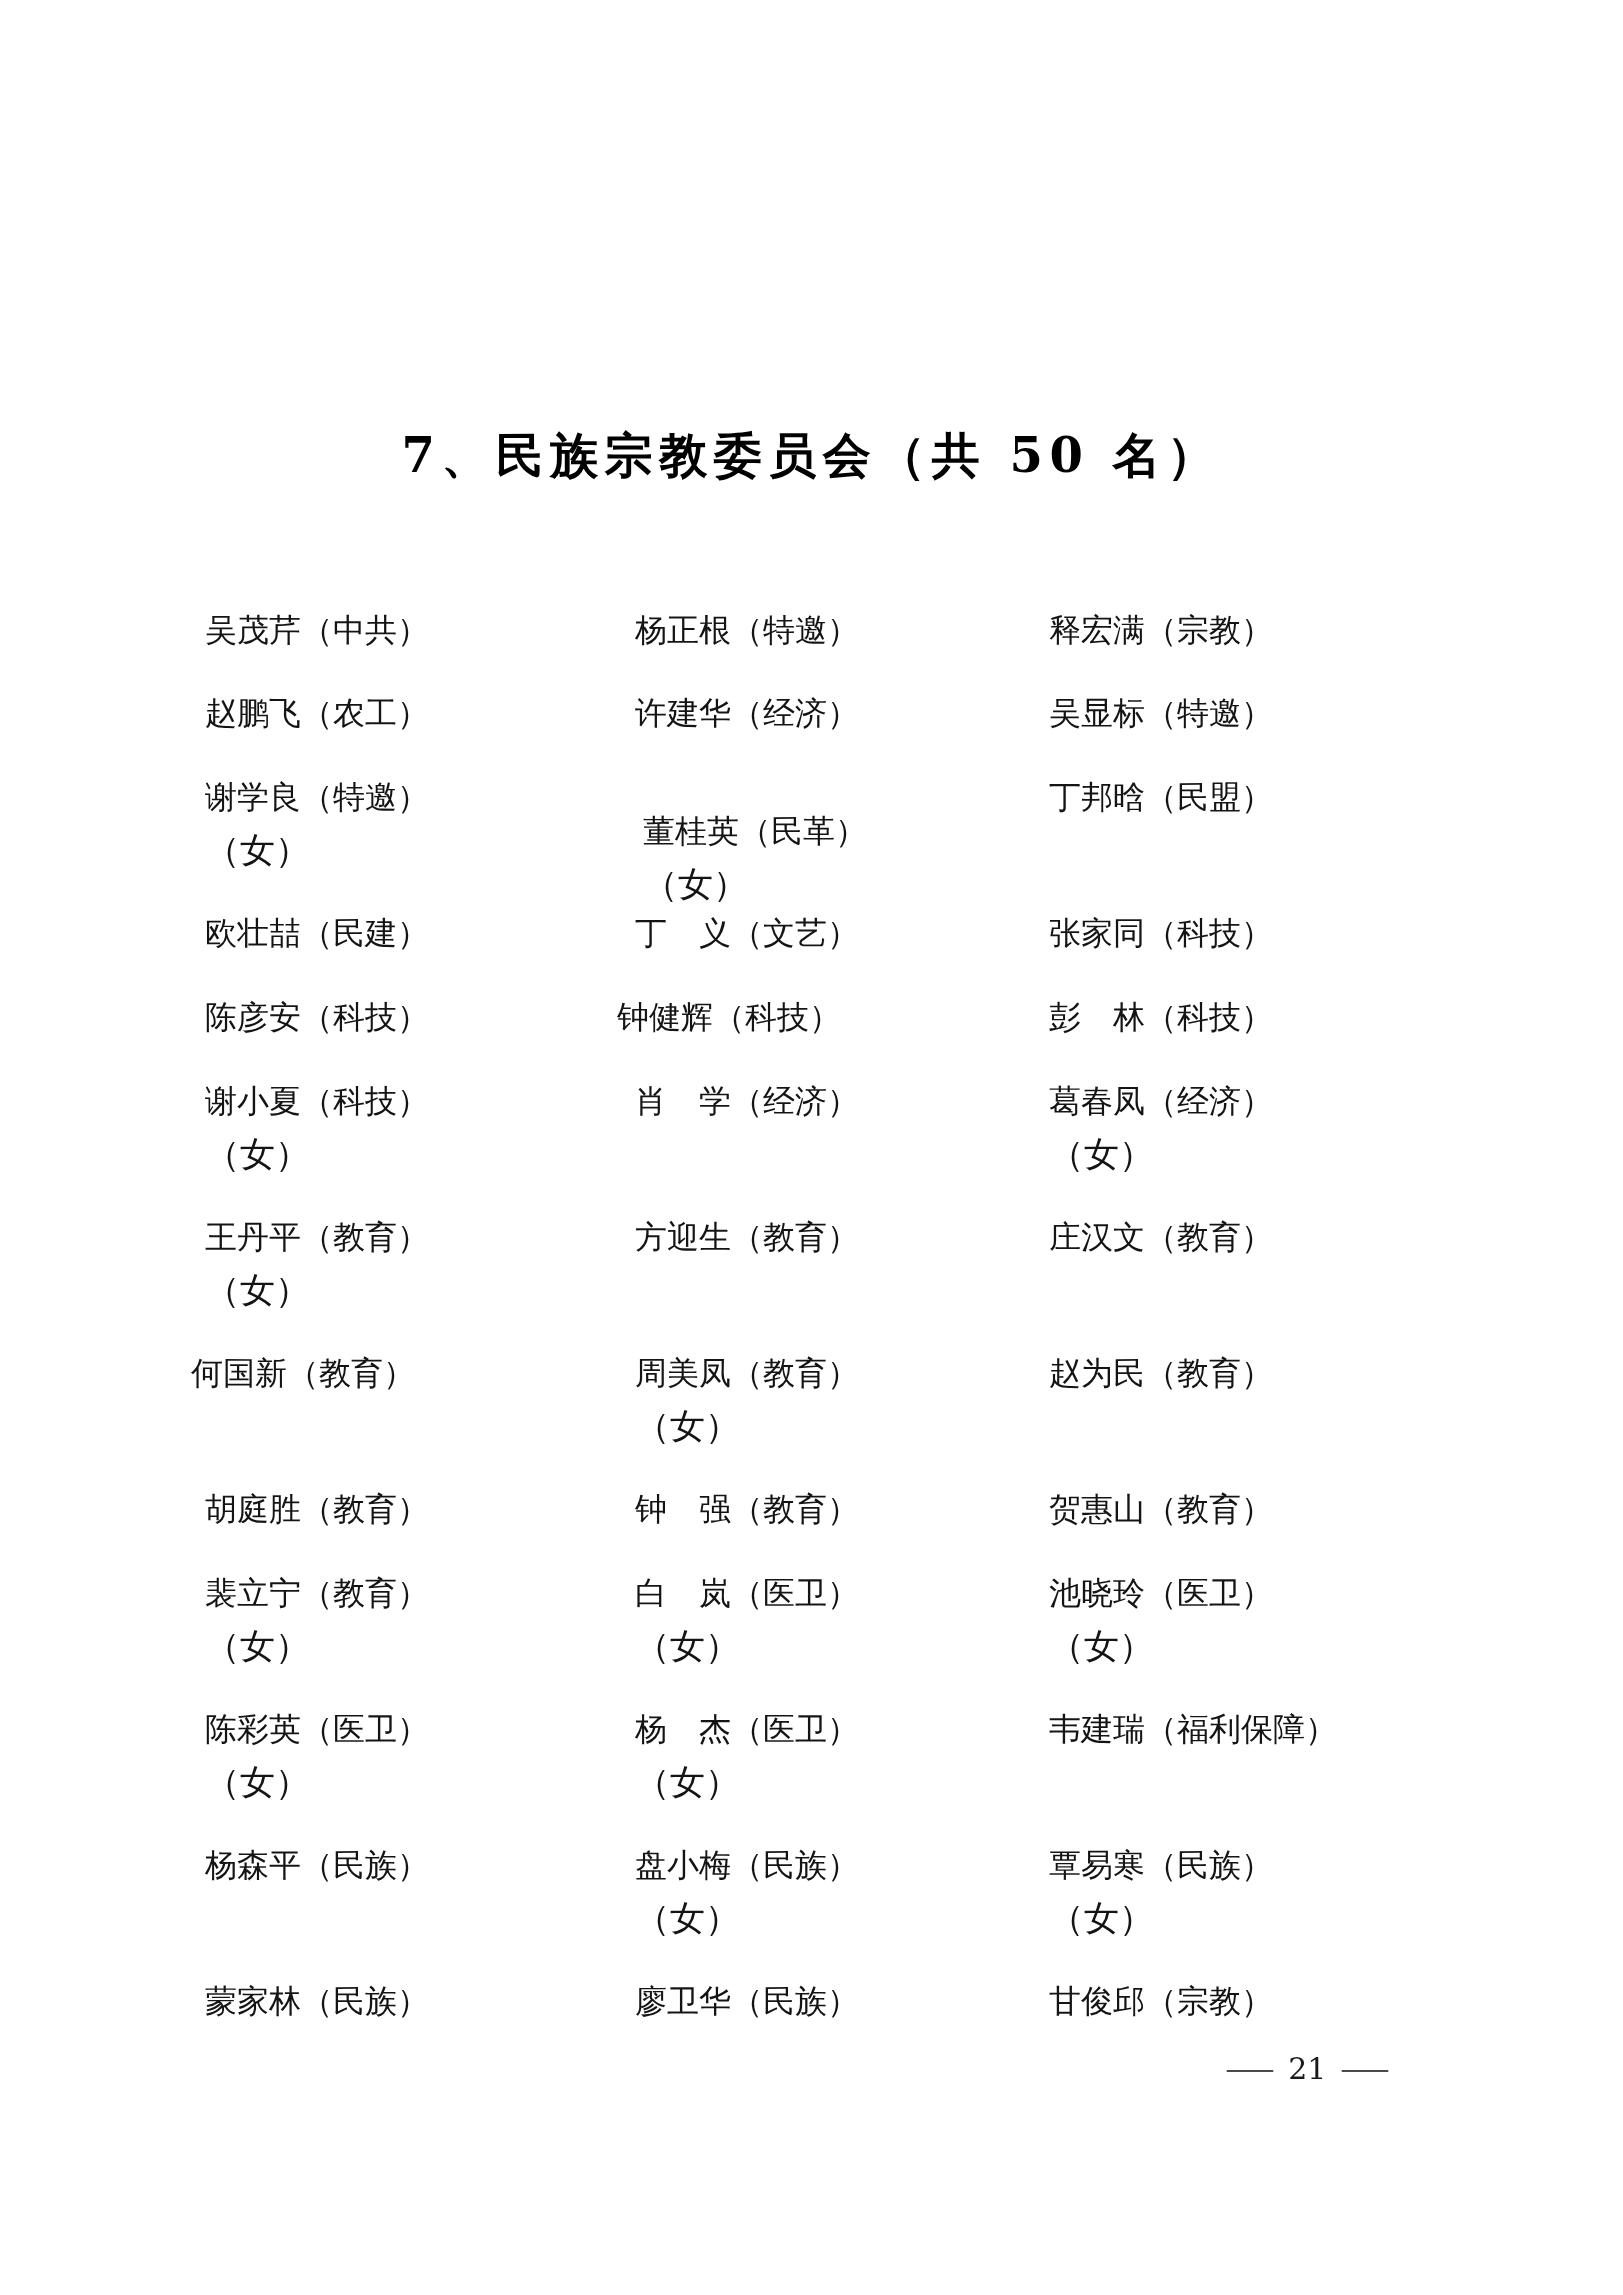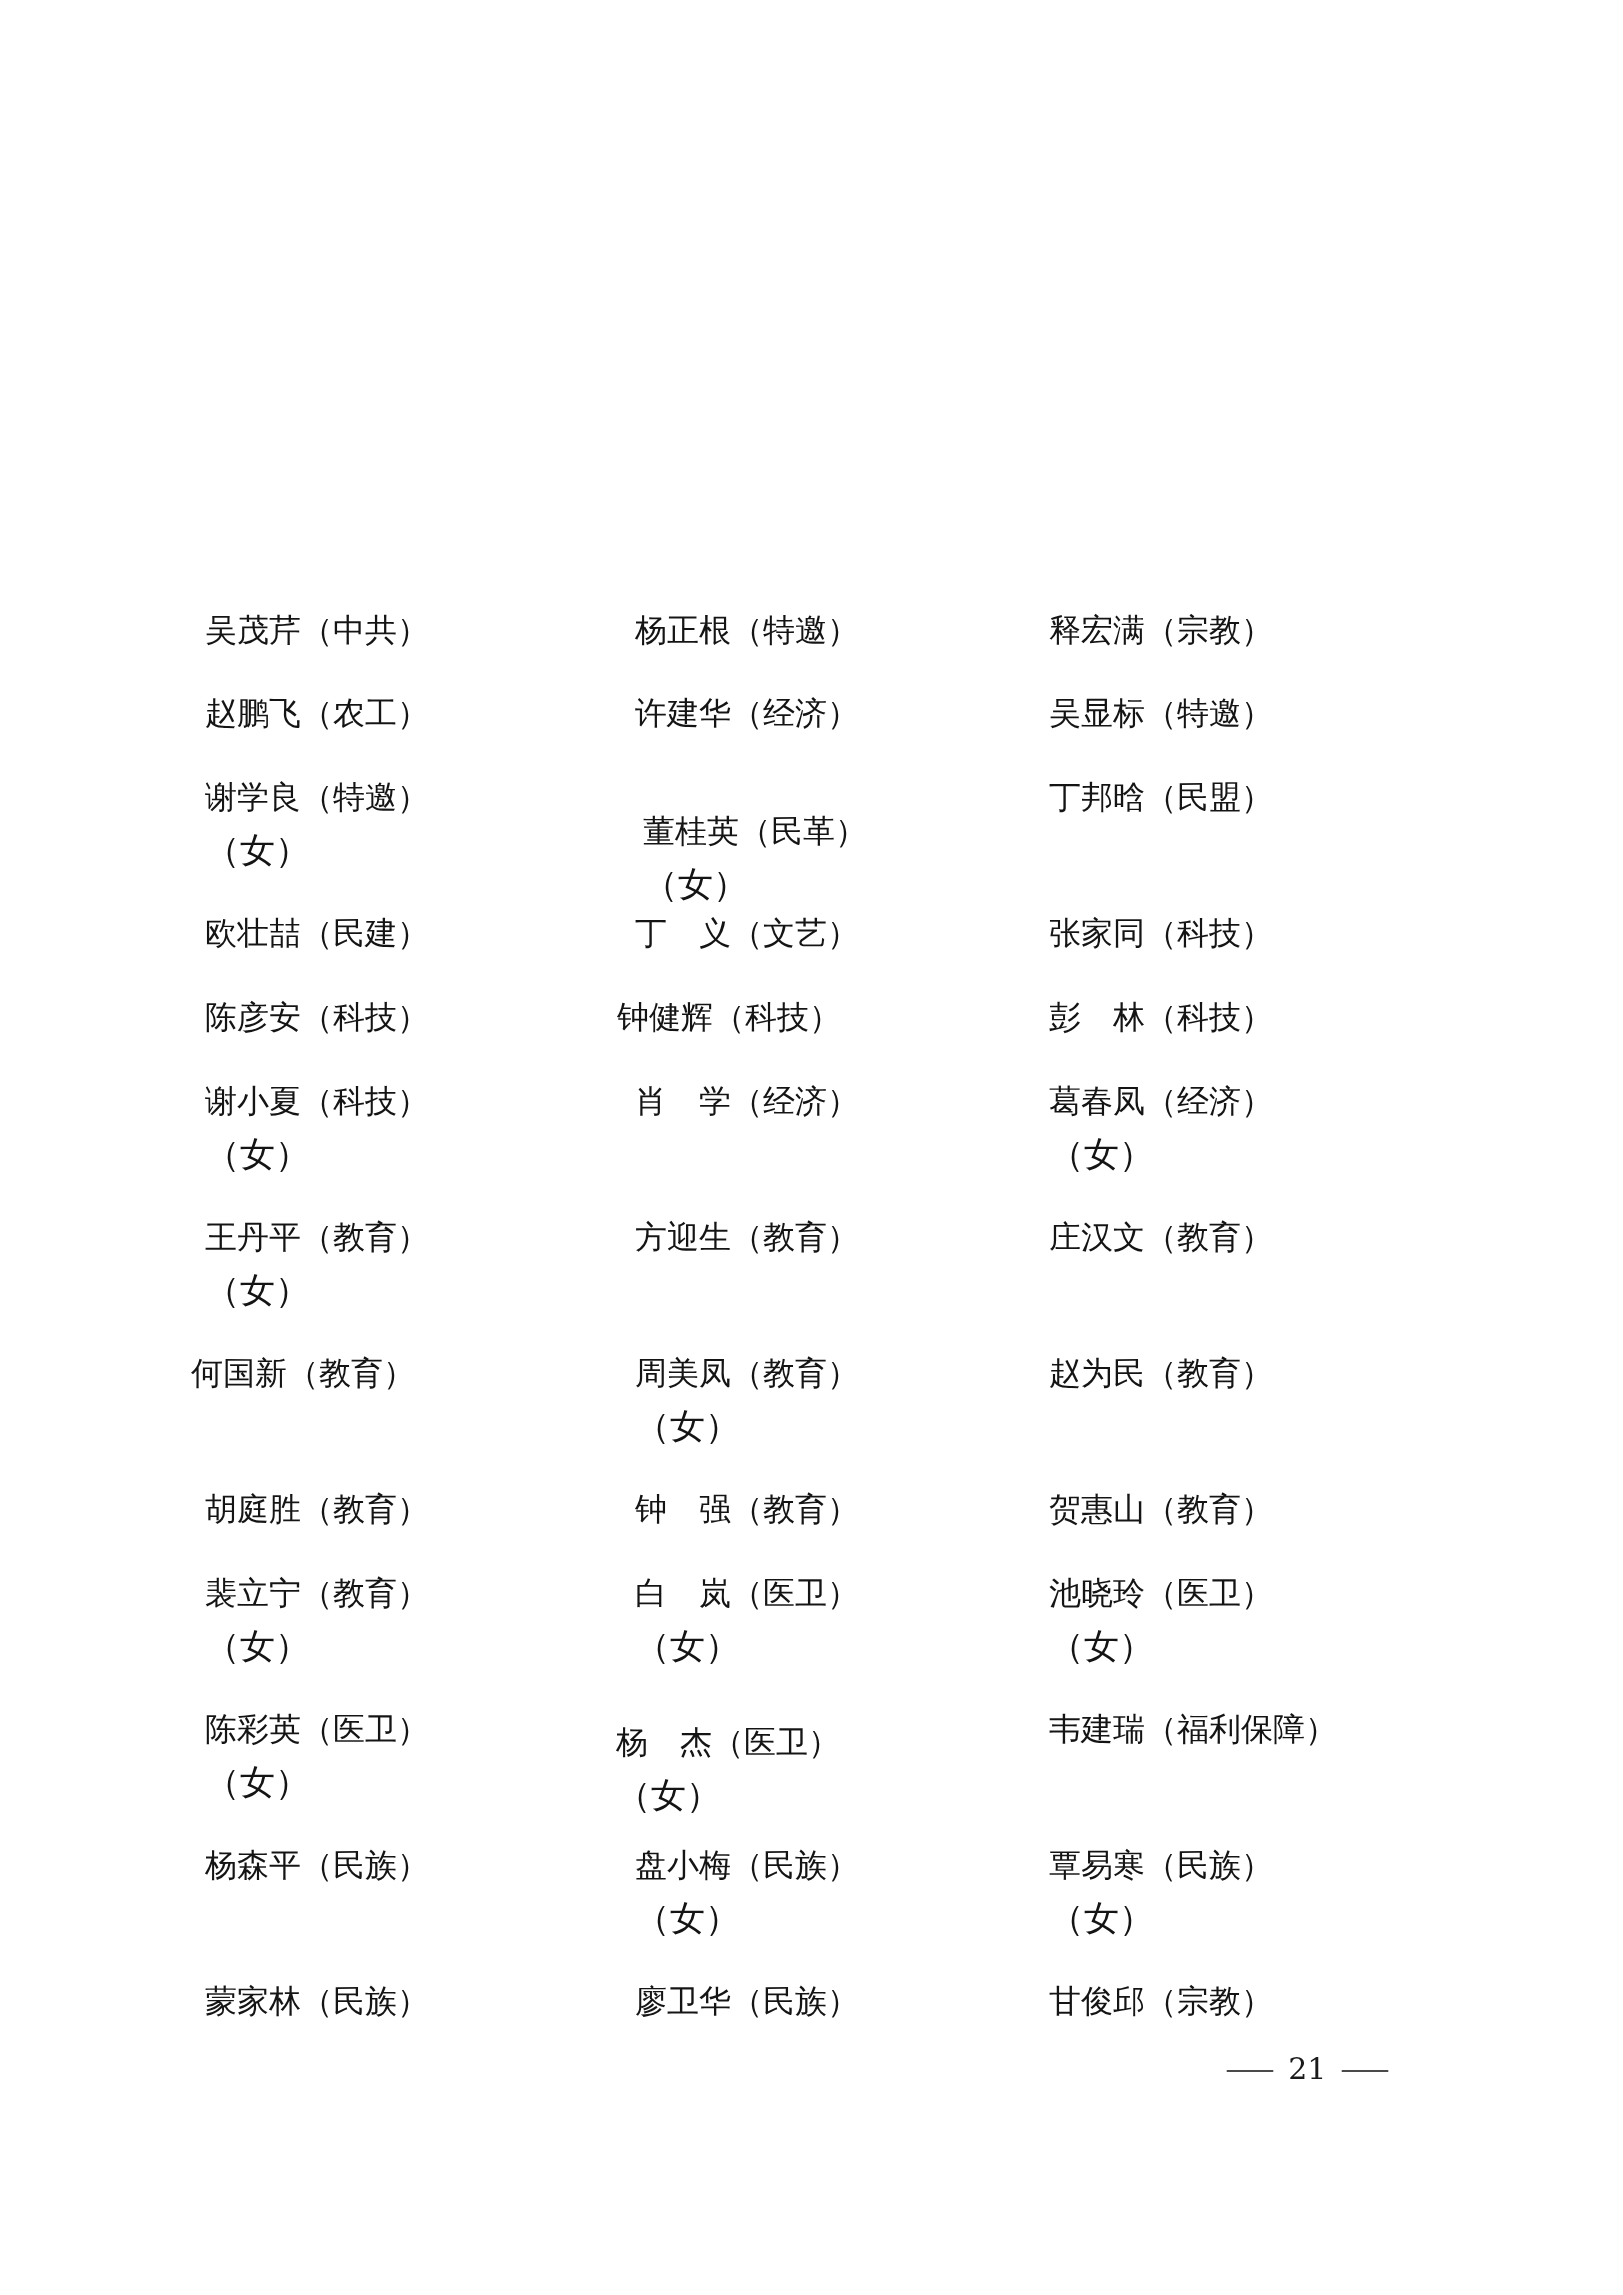--- a/index.html
+++ b/index.html
@@ -75,20 +75,21 @@
   }
   .page-number .num {
     color: #1a1a1a;
   }
 </style>
 </head>
 <body>
 
 <div class="page">
 
+  <h1 class="doc-title">7、民族宗教委员会（共 50 名）</h1>
 
   <div class="member-grid">
       <div class="member-row" style="top: 609px;">
         <div class="member-cell" style="left: 205px;">
           <div class="member-name">吴茂芹（中共）</div>
         </div>
         <div class="member-cell" style="left: 635px;">
           <div class="member-name">杨正根（特邀）</div>
         </div>
         <div class="member-cell" style="left: 1049px;">
@@ -201,21 +202,21 @@
         <div class="member-cell" style="left: 1049px;">
           <div class="member-name">池晓玲（医卫）</div>
           <div class="female-marker">（女）</div>
         </div>
       </div>
       <div class="member-row" style="top: 1708px;">
         <div class="member-cell" style="left: 205px;">
           <div class="member-name">陈彩英（医卫）</div>
           <div class="female-marker">（女）</div>
         </div>
-        <div class="member-cell" style="left: 616px; margin-top: 13px;">
+        <div class="member-cell" style="left: 635px;">
           <div class="member-name">杨　杰（医卫）</div>
           <div class="female-marker">（女）</div>
         </div>
         <div class="member-cell" style="left: 1049px;">
           <div class="member-name">韦建瑞（福利保障）</div>
         </div>
       </div>
       <div class="member-row" style="top: 1844px;">
         <div class="member-cell" style="left: 205px;">
           <div class="member-name">杨森平（民族）</div>

